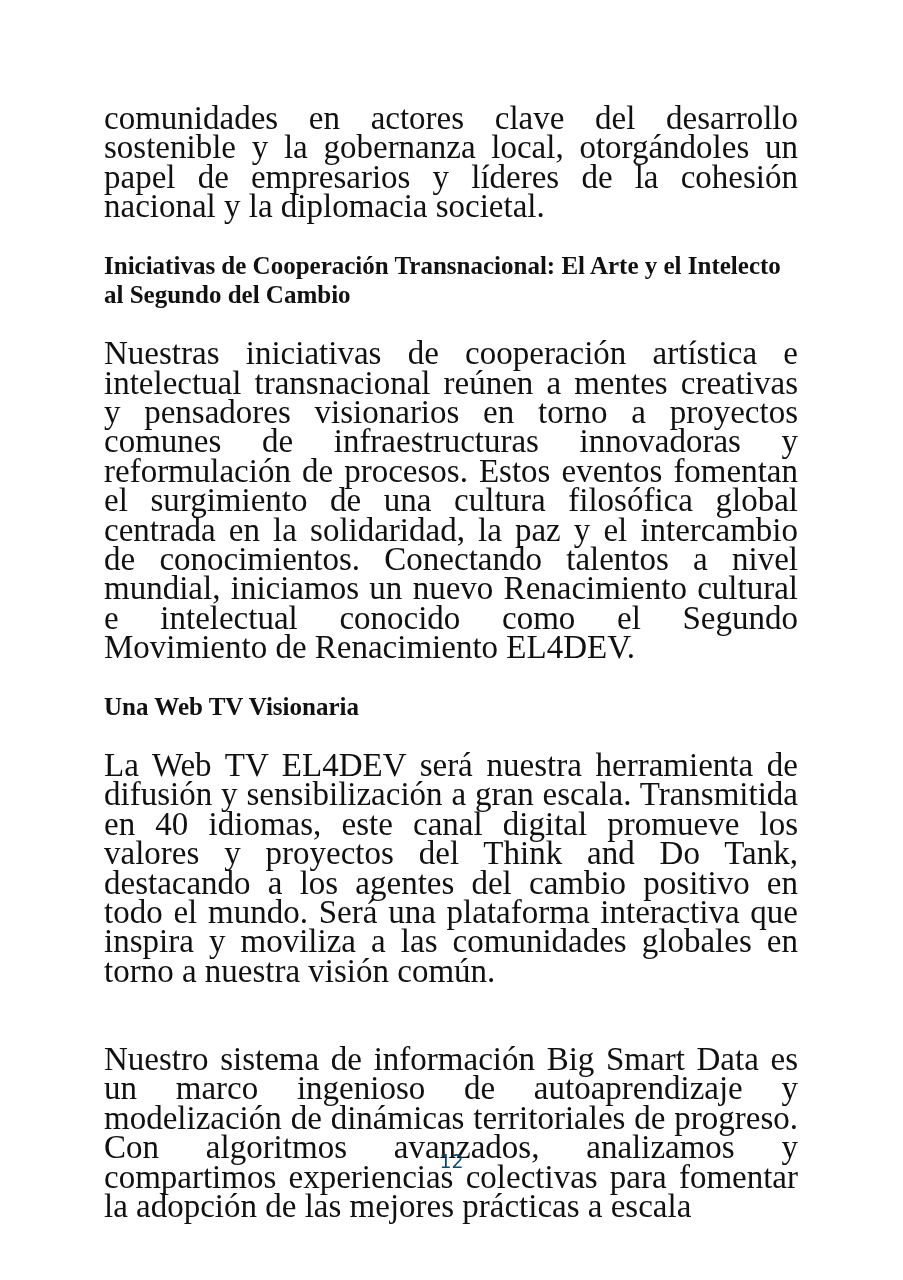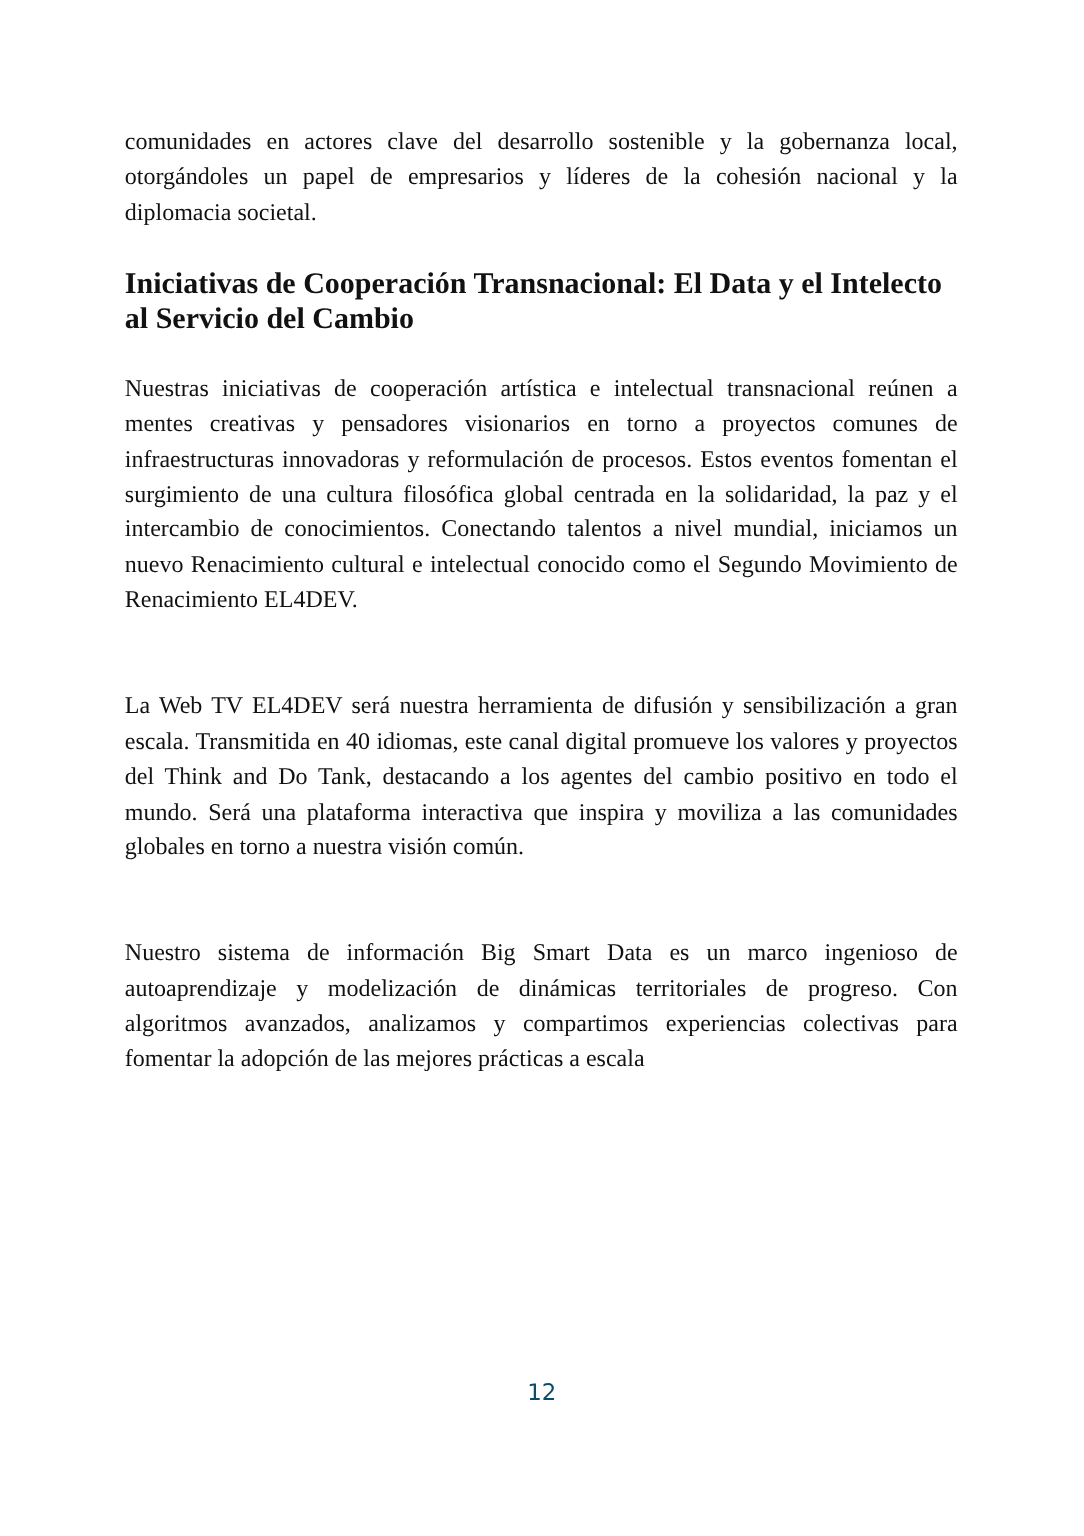--- a/index.html
+++ b/index.html
@@ -3,43 +3,44 @@
   <meta charset="utf-8">
   <style>
     html, body { margin: 0; padding: 0; background: #ffffff; }
     body { width: 903px; height: 1280px; position: relative; overflow: hidden; }
     .page {
       position: absolute; left: 104px; top: 104px; width: 694px;
       font-family: "Liberation Serif", "DejaVu Serif", serif;
       color: #111111;
     }
     .para {
-      font-size: 20px; line-height: 29.4px; text-align: justify;
+      font-size: 33px; line-height: 29.4px; text-align: justify;
       margin: 0;
     }
     .heading {
       font-size: 25px; line-height: 29.4px; font-weight: bold; margin: 0;
       text-align: left;
     }
     .gap { height: 29.4px; }
     .page-number {
       position: absolute; left: 0; width: 903px; top: 1150px;
       text-align: center; font-family: "DejaVu Sans", sans-serif; font-size: 19px; color: #0c4a6e;
     }
   </style>
 </head>
 <body>
 
 <div class="page">
   <p class="para">comunidades en actores clave del desarrollo sostenible y la gobernanza local, otorgándoles un papel de empresarios y líderes de la cohesión nacional y la diplomacia societal.</p>
   <div class="gap"></div>
-  <h2 class="heading">Iniciativas de Cooperación Transnacional: El Data y el Intelecto al Servicio del Cambio</h2>
+  <h2 class="heading">Iniciativas de Cooperación Transnacional: El Arte y el Intelecto al Segundo del Cambio</h2>
   <div class="gap"></div>
   <p class="para">Nuestras iniciativas de cooperación artística e intelectual transnacional reúnen a mentes creativas y pensadores visionarios en torno a proyectos comunes de infraestructuras innovadoras y reformulación de procesos. Estos eventos fomentan el surgimiento de una cultura filosófica global centrada en la solidaridad, la paz y el intercambio de conocimientos. Conectando talentos a nivel mundial, iniciamos un nuevo Renacimiento cultural e intelectual conocido como el Segundo Movimiento de Renacimiento EL4DEV.</p>
   <div class="gap"></div>
+  <h2 class="heading">Una Web TV Visionaria</h2>
   <div class="gap"></div>
   <p class="para">La Web TV EL4DEV será nuestra herramienta de difusión y sensibilización a gran escala. Transmitida en 40 idiomas, este canal digital promueve los valores y proyectos del Think and Do Tank, destacando a los agentes del cambio positivo en todo el mundo. Será una plataforma interactiva que inspira y moviliza a las comunidades globales en torno a nuestra visión común.</p>
   <div class="gap"></div>
   <div class="gap"></div>
   <p class="para">Nuestro sistema de información Big Smart Data es un marco ingenioso de autoaprendizaje y modelización de dinámicas territoriales de progreso. Con algoritmos avanzados, analizamos y compartimos experiencias colectivas para fomentar la adopción de las mejores prácticas a escala</p>
 </div>
 
 <div class="page-number">12</div>
 
 </body></html>

